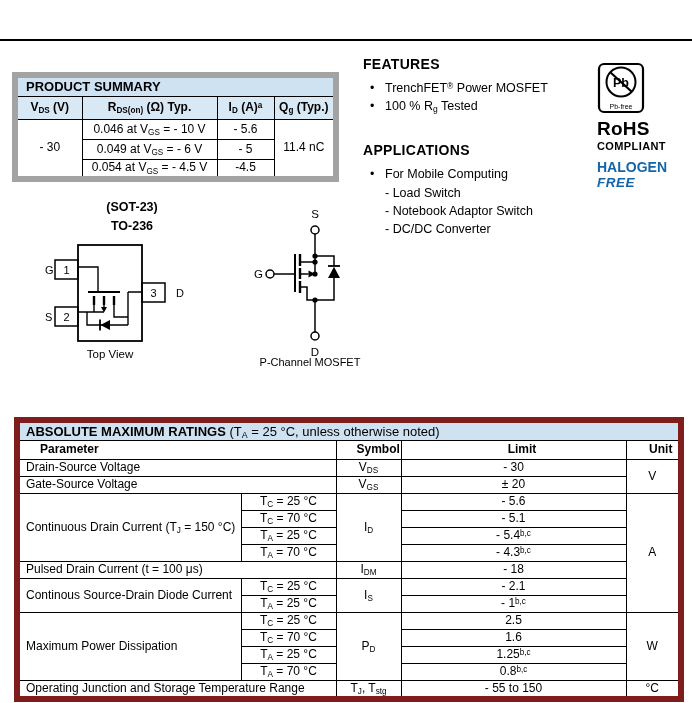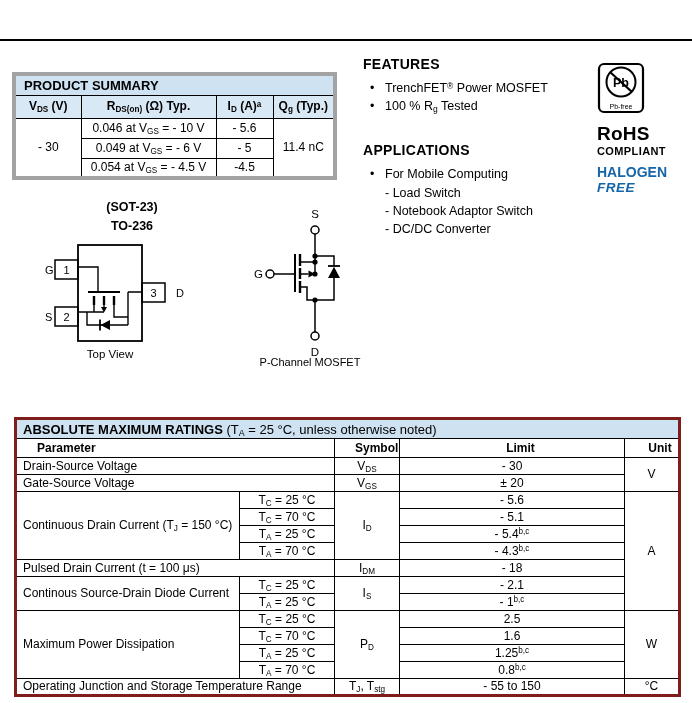--- a/index.html
+++ b/index.html
@@ -15,48 +15,48 @@
   
   #main-title { top:8px; left:0; width:692px; text-align:center; font-size:20px; font-weight:bold; letter-spacing:0.2px; }
   #title-rule { top:39px; left:0; width:692px; height:2px; background:#000; }
 
   
   table { border-collapse:collapse; table-layout:fixed; }
   td, th { border:1px solid #000; font-size:12px; line-height:13px; padding:1px 3px; text-align:center; vertical-align:middle; }
   .titlebar { background:#cfe2f1; text-align:left; font-weight:bold; font-size:13px; padding-left:8px; }
 
   
-  #ps-table { left:12px; top:72px; width:321px; border:4px solid #a3a3a3; }
+  #ps-table { left:12px; top:72px; width:321px; border:6px solid #a3a3a3; }
   #ps-table .hdr { background:#d9e8f5; font-weight:bold; height:23px; }
   #ps-table td { height:20px; }
   #ps-table .titlebar { height:21px; }
 
   
   .sec-head { font-size:14px; font-weight:bold; letter-spacing:0.3px; }
   #features { left:363px; top:56px; width:228px; }
   #features ul, #applications ul { list-style:none; margin-top:8px; }
   .bullet-row { display:flex; font-size:12.5px; line-height:17.5px; }
   .bullet-glyph { width:22px; padding-left:7px; }
   #applications { left:363px; top:142px; width:228px; }
   #applications .sub-item { font-size:12.5px; line-height:18px; padding-left:22px; }
 
   
   #rohs-block { left:597px; top:62px; width:70px; }
-  #rohs-text { font-size:19px; font-weight:bold; letter-spacing:0.2px; margin-top:5px; }
+  #rohs-text { font-size:19px; font-weight:bold; letter-spacing:0.2px; }
   #compliant-text { font-size:11px; font-weight:bold; letter-spacing:0.4px; }
   #halogen-text { font-size:14px; font-weight:bold; color:#1565a8; margin-top:7px; }
   #free-text { font-size:13.5px; font-weight:bold; font-style:italic; color:#1565a8; letter-spacing:0.5px; }
 
   
   #package-svg { left:40px; top:197px; }
   #symbol-svg { left:252px; top:206px; }
   .dwg-text { font-family:"Liberation Sans", sans-serif; }
 
   
-  #amr-table { left:14px; top:417px; width:664px; border:3px solid #7f1d1d; }
+  #amr-table { left:14px; top:417px; width:664px; border:6px solid #7f1d1d; }
   #amr-table .titlebar { height:20px; font-size:13px; padding-left:6px; }
   #amr-table .titlebar .normal { font-weight:normal; }
   #amr-table th { font-weight:bold; height:19px; background:#fff;padding-left:20px; }
   #amr-table td { height:17px; }
   .param { text-align:left; padding-left:6px; }
 </style>
 </head>
 <body>
 
 <div id="page">

